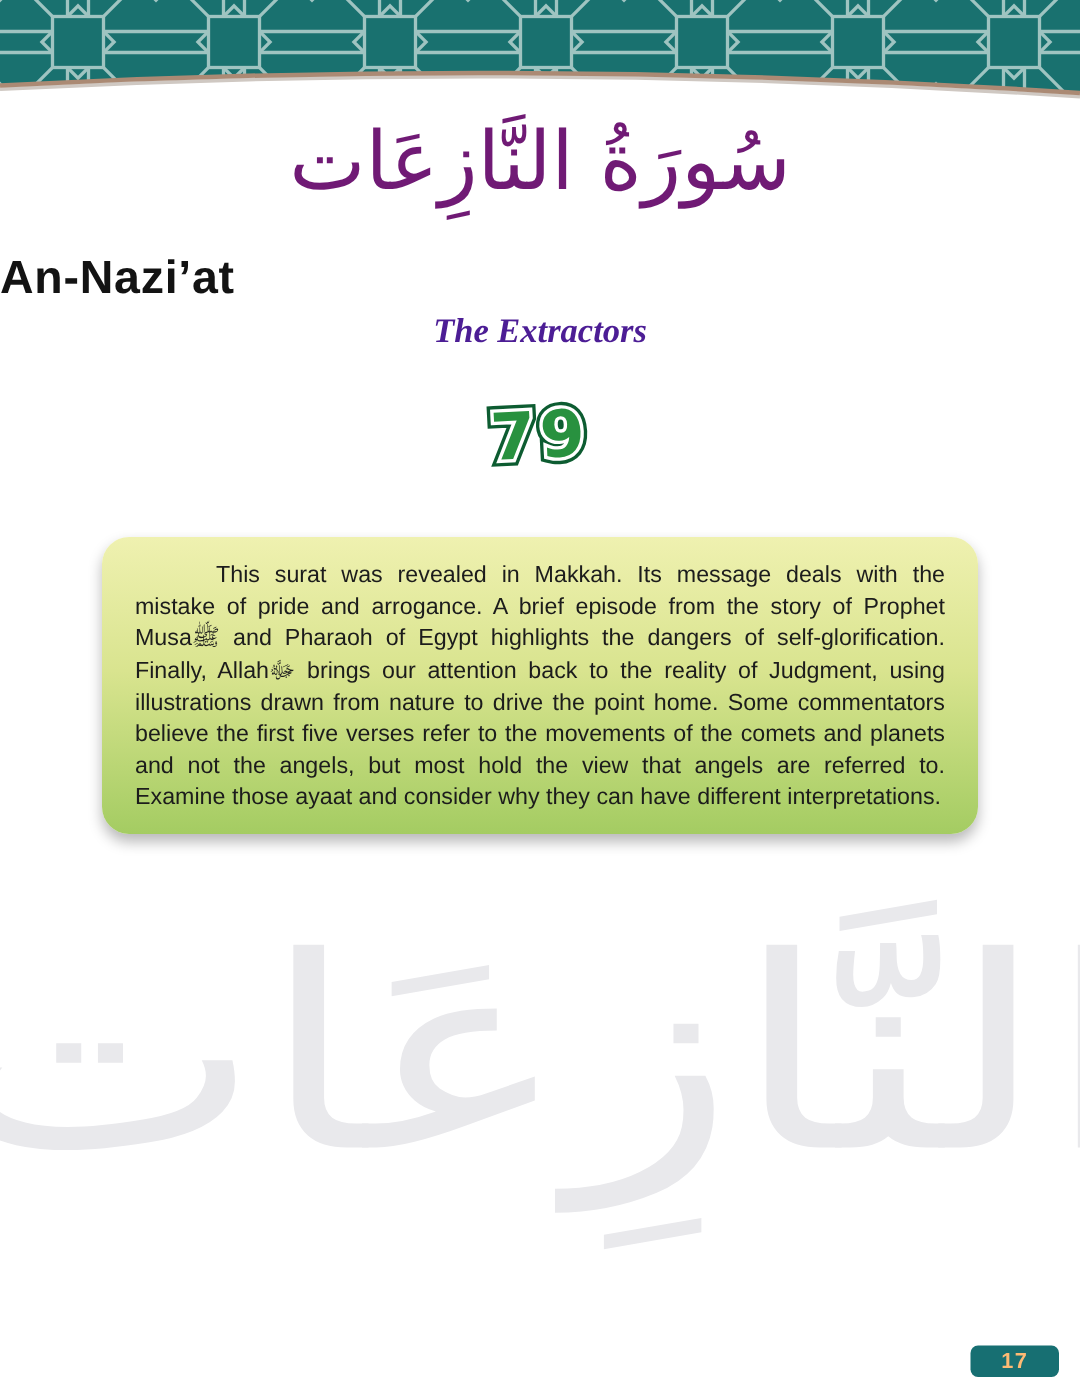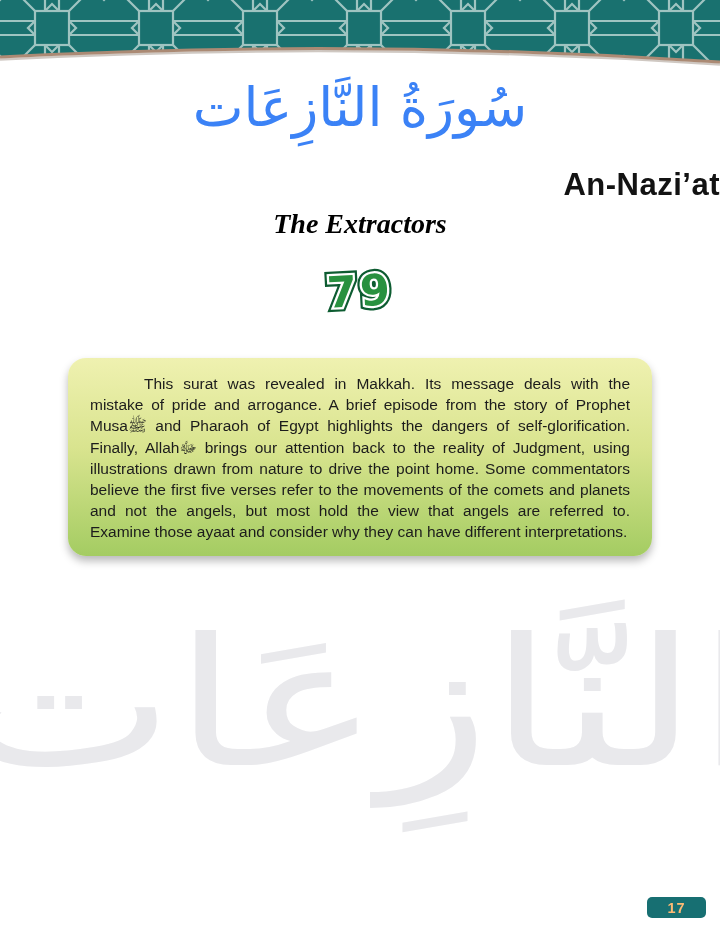--- a/index.html
+++ b/index.html
@@ -16,36 +16,36 @@
   
   .header-band { position:absolute; top:0; left:0; width:720px; height:70px; }
 
   
   .arabic-title {
     position:absolute; top:66px; left:0; right:0;
     text-align:center;
     direction:rtl;
     font-family:"DejaVu Sans", sans-serif;
     font-size:54px; line-height:1.55;
-    color:#3b82f6;
+    color:#701a75;
   }
   .transliteration {
     position:absolute; top:167px; left:0; right:0;
-    text-align:right;
+    text-align:left;
     font-family:"Liberation Sans", sans-serif;
     font-weight:bold; font-size:31px;
     letter-spacing:0.5px;
     color:#131313;
   }
   .translation-line {
     position:absolute; left:0; right:0;
     text-align:center;
     font-family:"Liberation Serif", serif;
     font-style:italic; font-weight:bold;
-    font-size:28px; color:#000000;
+    font-size:23px; color:#4c1d95;
   }
   .translation   { top:208px; }
   .period        { top:231px; }
 
   
   .surah-number-wrap {
     position:absolute; top:260px; left:0; right:0;
     display:grid; place-items:center;
     height:62px;
   }

